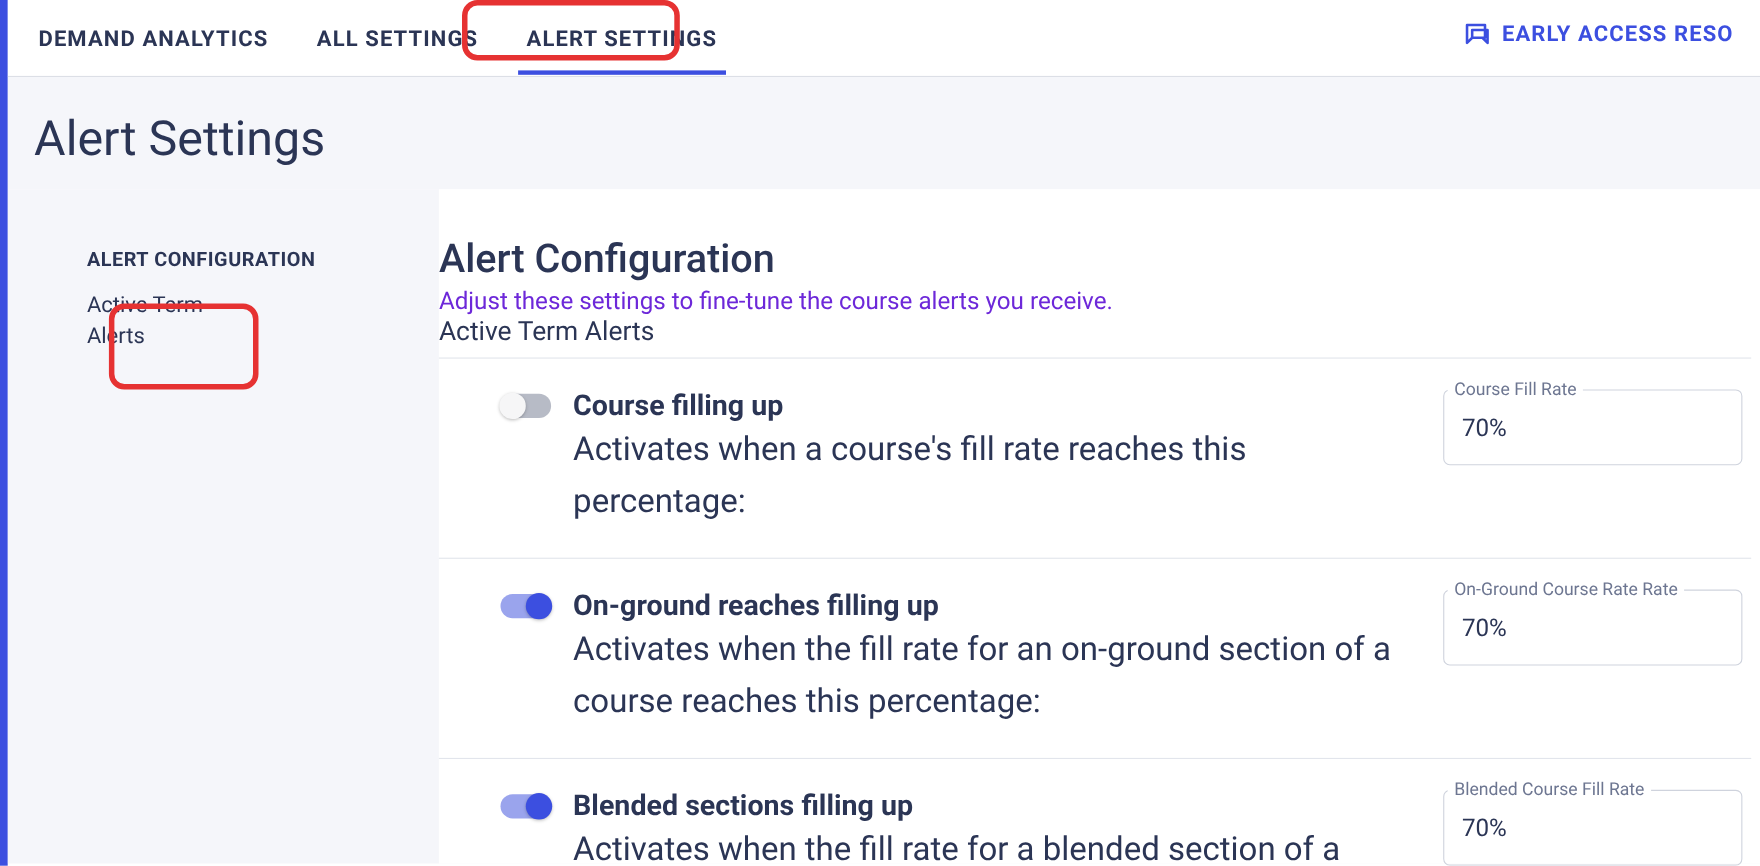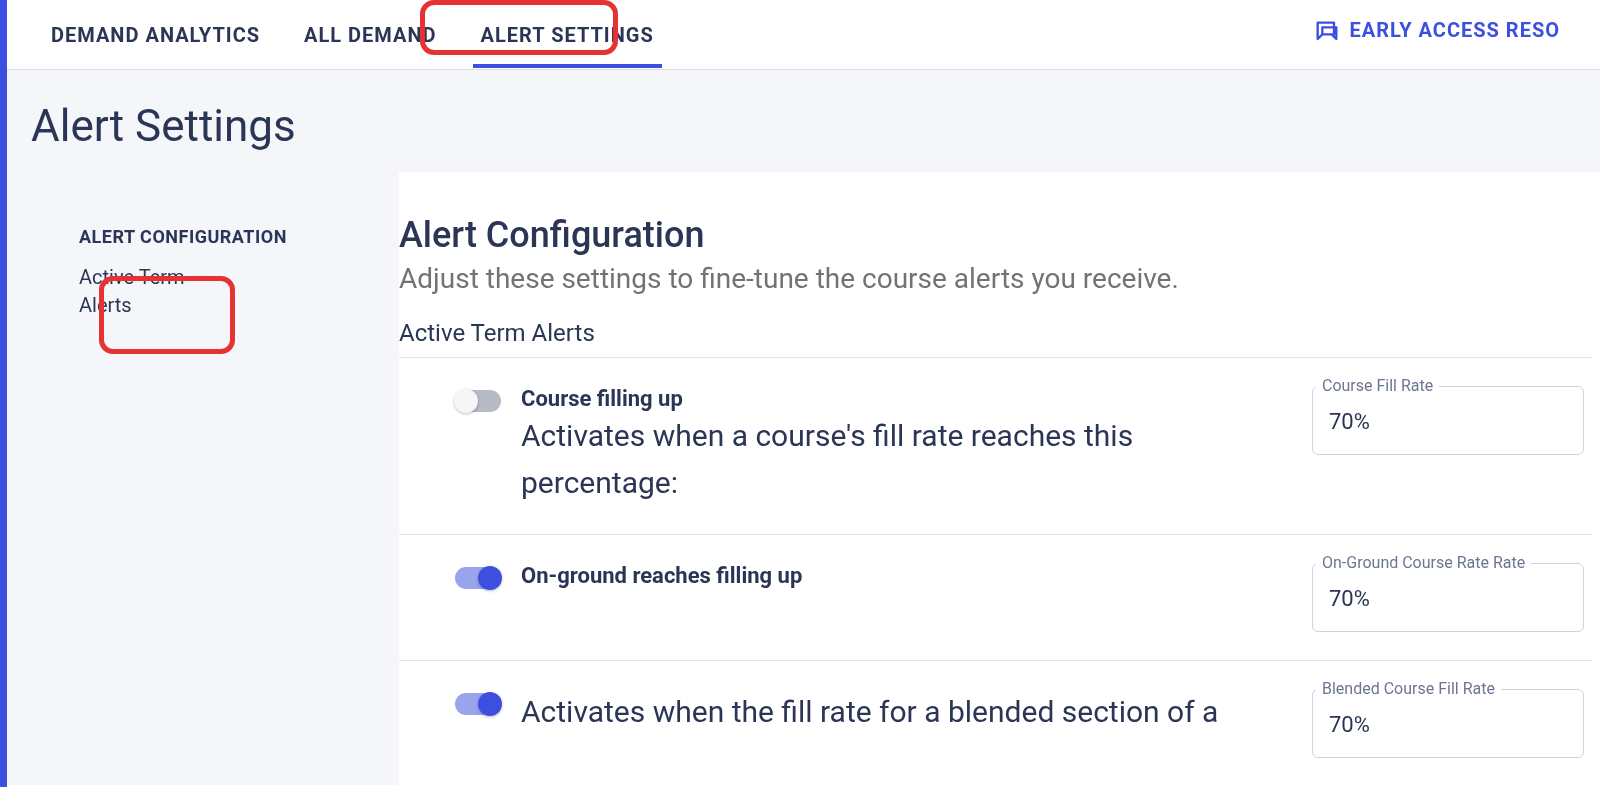--- a/index.html
+++ b/index.html
@@ -11,21 +11,21 @@
     overflow: hidden;
     color: #2b3555;
     border-left: 7px solid #3c4fe0;
   }
 
   
   .topnav {
     display: flex;
     align-items: center;
     height: 70px;
-    padding: 0 40px;
+    padding: 0 24px;
     border-bottom: 1px solid #dcdfe6;
     background: #fff;
     position: relative;
   }
   .tabs { display: flex; gap: 36px; align-items: center; }
   .tab {
     font-size: 20px;
     font-weight: 700;
     letter-spacing: 1px;
     color: #2b3555;
@@ -103,23 +103,22 @@
     padding: 42px 8px 0 0;
   }
   .main-title {
     font-size: 36px;
     font-weight: 500;
     color: #2b3555;
     padding: 0 0 6px 0;
     margin-left: 0;
   }
   .main-sub {
-    font-size: 28px;
-    color: #737373;
-    margin-bottom: 24px;
+    font-size: 22px;
+    color: #6d28d9;
   }
   .section-title {
     font-size: 24px;
     color: #2b3555;
     margin-bottom: 10px;
   }
   .divider {
     border-top: 1px solid #e2e5ec;
     margin: 8px 0 0 0;
   }
@@ -150,21 +149,21 @@
     top: -1px;
     box-shadow: 0 1px 3px rgba(0,0,0,0.25);
   }
   .toggle.off { background: #b7bbc6; }
   .toggle.off .knob { left: -1px; background: #f6f6f7; }
   .toggle.on { background: #9aa4ed; }
   .toggle.on .knob { right: -1px; background: #3c4fe0; }
 
   .alert-text { flex: 1; padding-right: 20px; }
   .alert-title {
-    font-size: 22px;
+    font-size: 26px;
     font-weight: 700;
     color: #2b3555;
     margin-bottom: 2px;
   }
   .alert-desc {
     font-size: 30px;
     color: #2b3555;
     line-height: 1.55;
   }
 
@@ -195,21 +194,21 @@
   .main h2.main-title, .main .main-sub, .main .section-title, .main .divider {
     margin-left: 0;
   }
 </style>
 </head>
 <body>
 
 <div class="topnav">
   <div class="tabs">
     <div class="tab">DEMAND ANALYTICS</div>
-    <div class="tab">ALL DEMAND</div>
+    <div class="tab">ALL SETTINGS</div>
     <div class="tab active">ALERT SETTINGS</div>
   </div>
   <div class="highlight-box" style="left:413px; top:0px; width:198px; height:55px;"></div>
   <div class="early-link">
     <span>
       <svg viewBox="0 0 24 24">
           <path d="M4 4h14v10H8l-4 4V4zm4 4h12v10l-4-4H8V8z" fill="none" stroke="#3c4fe0" stroke-width="2" stroke-linejoin="round"></path>
         </svg>
     </span>
     <span>EARLY ACCESS RESO</span>
@@ -247,34 +246,36 @@
         </div>
       </div>
     </div>
 
     <div class="alert-row">
       <div class="toggle on">
         <div class="knob"></div>
       </div>
       <div class="alert-text">
         <div class="alert-title">On-ground reaches filling up</div>
+        <div class="alert-desc">Activates when the fill rate for an on-ground section of a course reaches this percentage:</div>
       </div>
       <div class="fill-rate">
         <div class="legend">On-Ground Course Rate Rate</div>
         <div class="box">
           <div class="value">70%</div>
         </div>
       </div>
     </div>
 
     <div class="alert-row">
       <div class="toggle on">
         <div class="knob"></div>
       </div>
       <div class="alert-text">
+        <div class="alert-title">Blended sections filling up</div>
         <div class="alert-desc">Activates when the fill rate for a blended section of a</div>
       </div>
       <div class="fill-rate">
         <div class="legend">Blended Course Fill Rate</div>
         <div class="box">
           <div class="value">70%</div>
         </div>
       </div>
     </div>
 

